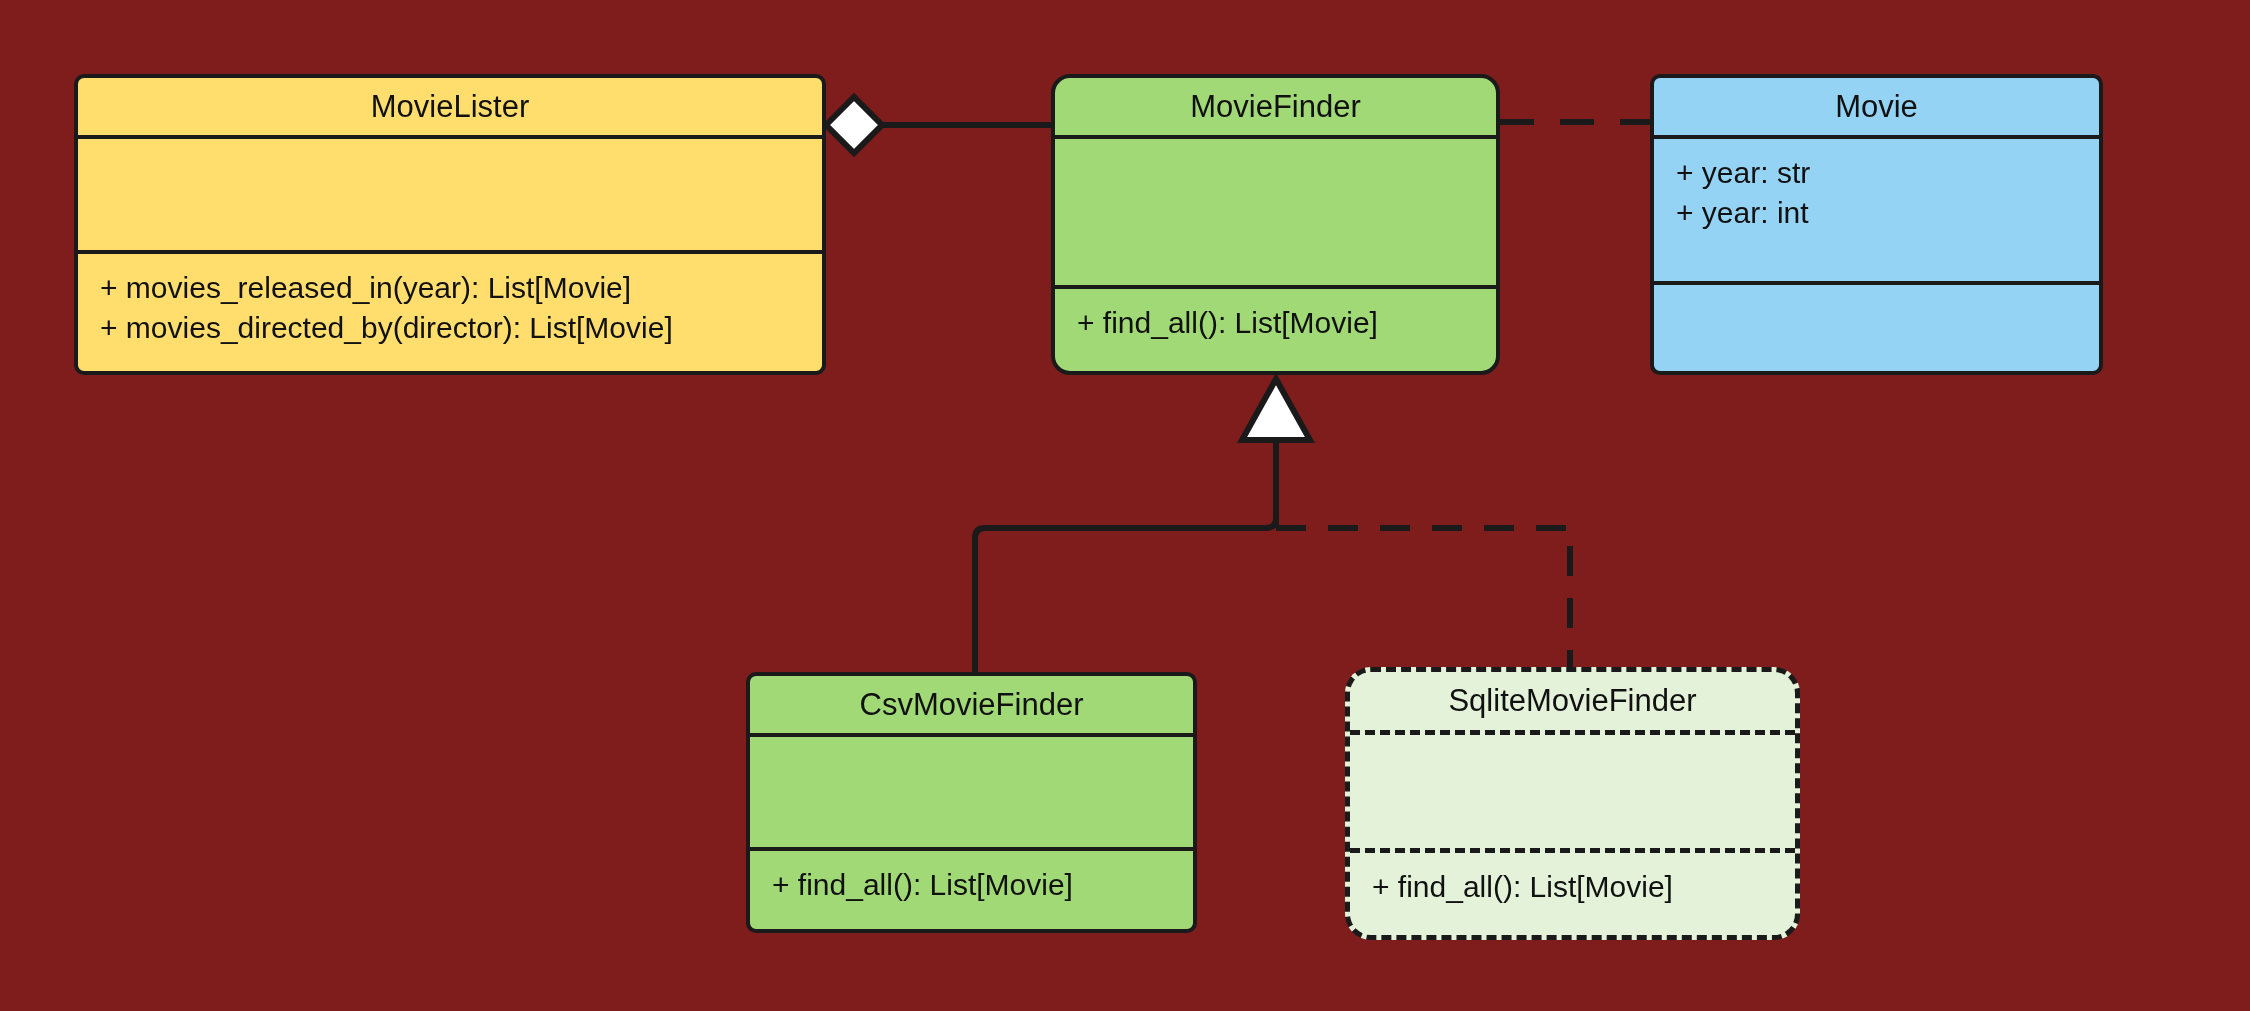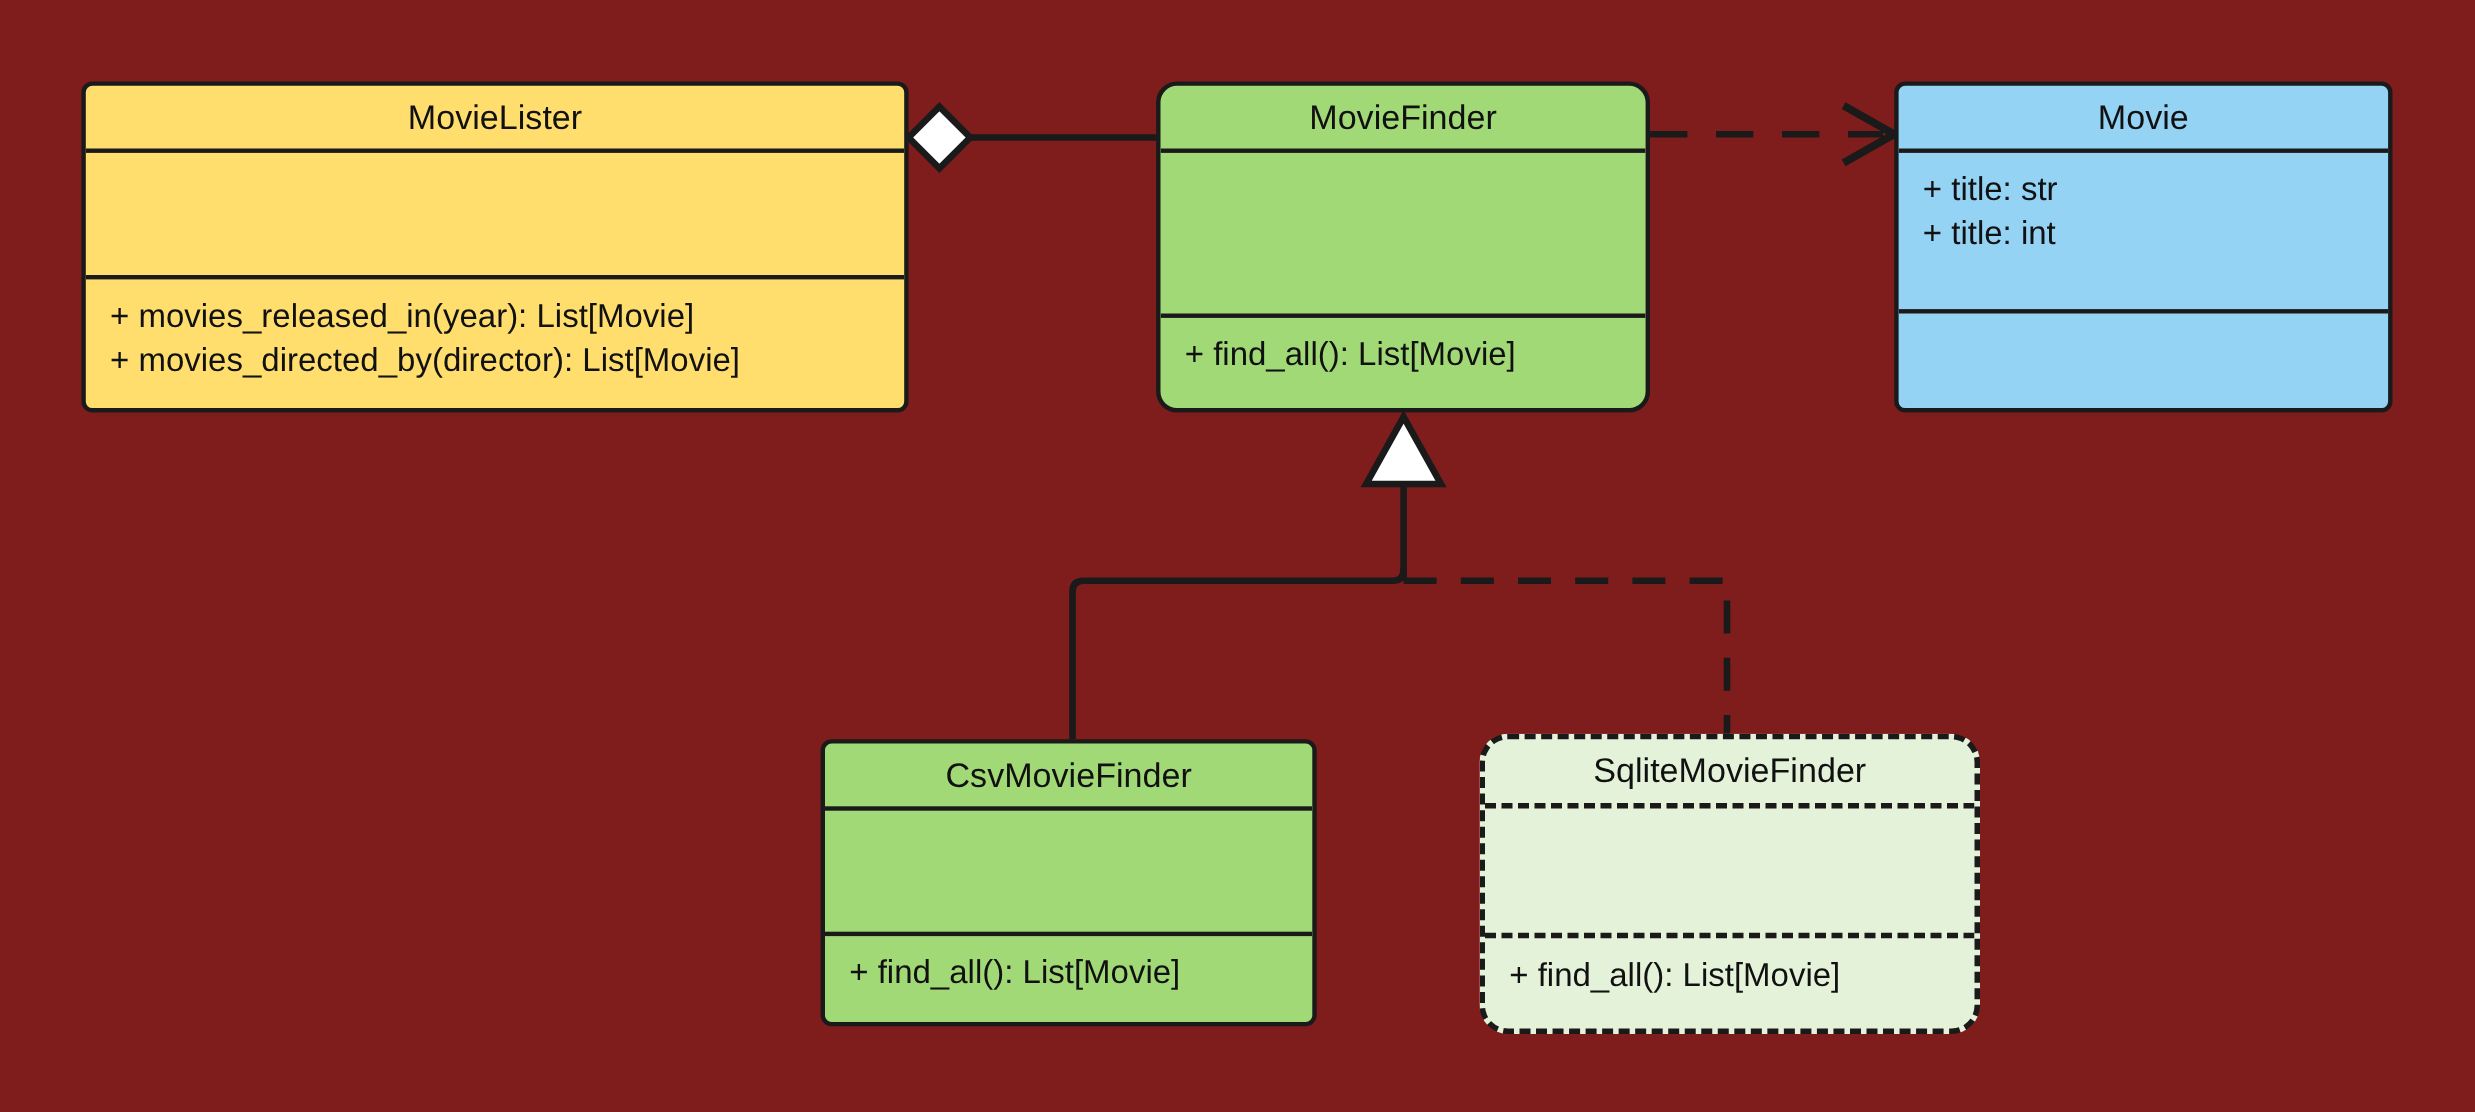--- a/index.html
+++ b/index.html
@@ -82,21 +82,21 @@
   #class-movie-lister .class-name { height: 61px; }
   #class-movie-lister .compartment.attributes { height: 115px; }
   #class-movie-finder {
     left: 1051px; top: 74px; width: 449px; height: 301px;
     background: #a2d977;
     border-radius: 19px;
   }
   #class-movie-finder .class-name { height: 61px; }
   #class-movie-finder .compartment.attributes { height: 150px; }
   #class-movie {
-    left: 1722px; top: 74px; width: 453px; height: 301px;
+    left: 1650px; top: 74px; width: 453px; height: 301px;
     background: #95d3f5;
   }
   #class-movie .class-name { height: 61px; }
   #class-movie .compartment.attributes { height: 146px; }
   #class-csv-movie-finder {
     left: 746px; top: 672px; width: 451px; height: 261px;
     background: #a2d977;
   }
   #class-csv-movie-finder .class-name { height: 61px; }
   #class-csv-movie-finder .compartment.attributes { height: 114px; }
@@ -151,22 +151,22 @@
     <div class="class-name">MovieFinder</div>
     <div class="compartment attributes"></div>
     <div class="compartment methods">
       <div class="member-row">+ find_all(): List[Movie]</div>
     </div>
   </div>
 
   <div class="uml-class" id="class-movie">
     <div class="class-name">Movie</div>
     <div class="compartment attributes">
-      <div class="member-row">+ title: str</div>
-      <div class="member-row">+ title: int</div>
+      <div class="member-row">+ year: str</div>
+      <div class="member-row">+ year: int</div>
     </div>
     <div class="compartment methods"></div>
   </div>
 
   <div class="uml-class" id="class-csv-movie-finder">
     <div class="class-name">CsvMovieFinder</div>
     <div class="compartment attributes"></div>
     <div class="compartment methods">
       <div class="member-row">+ find_all(): List[Movie]</div>
     </div>

